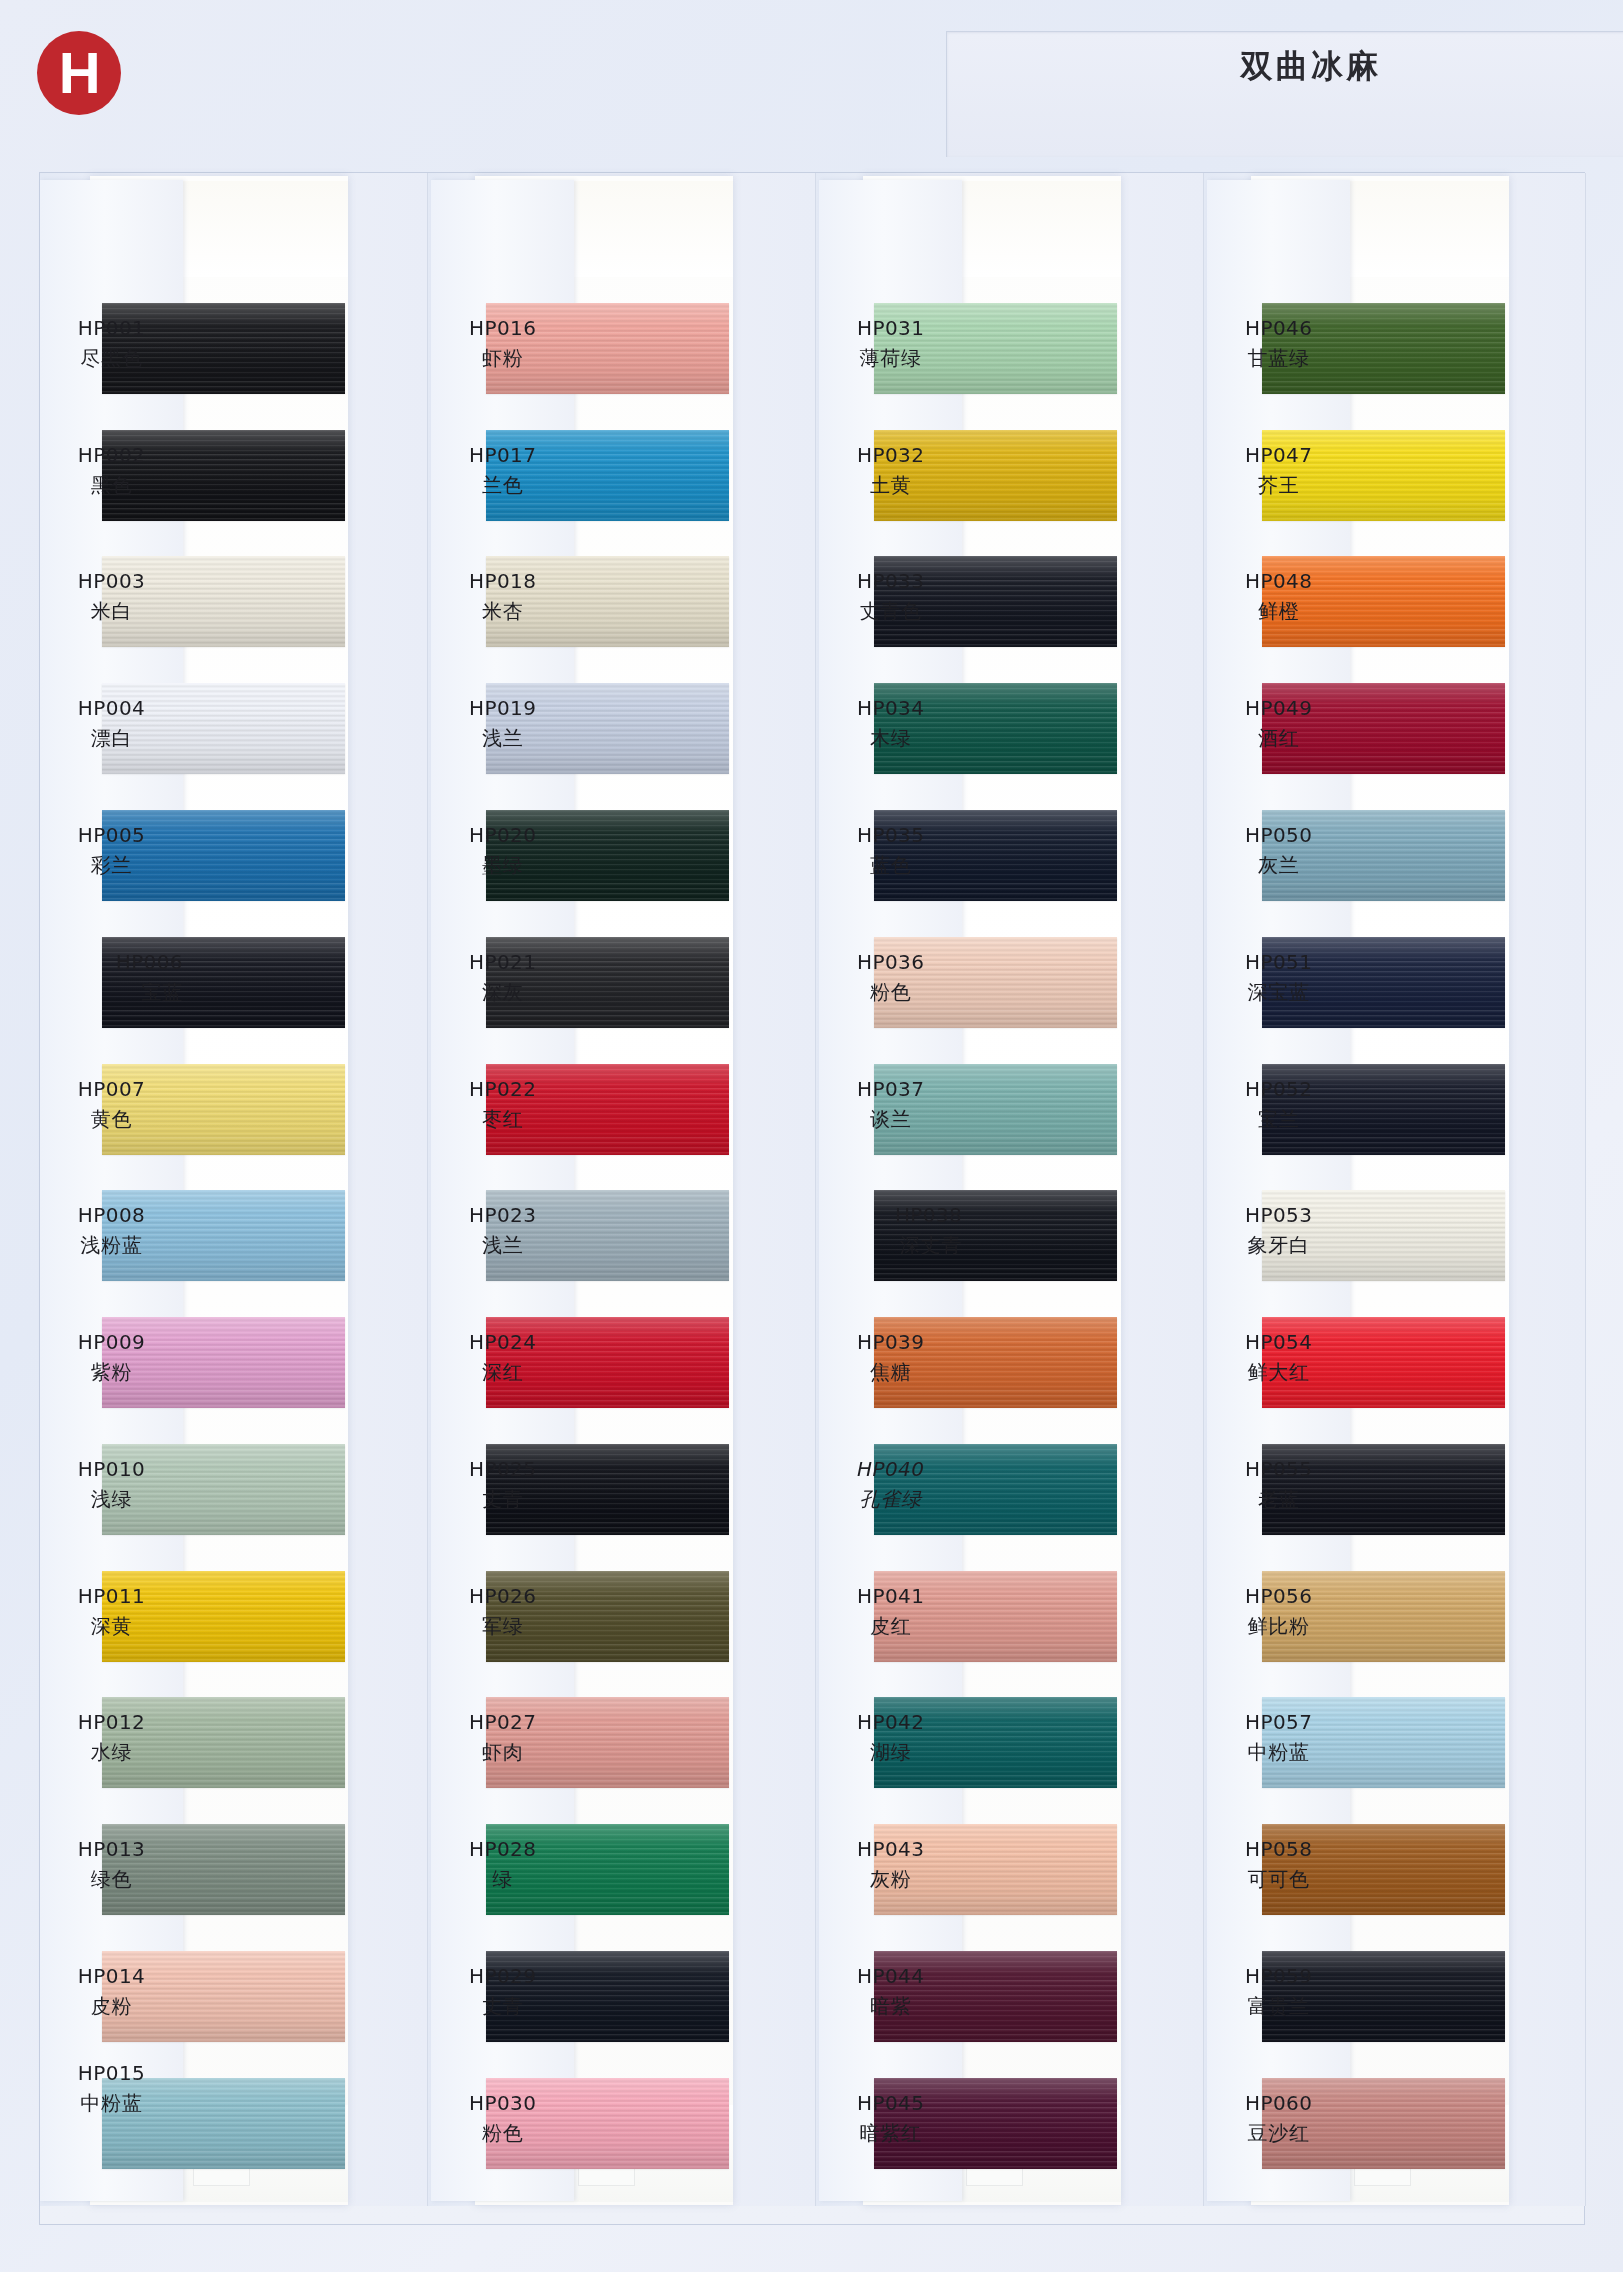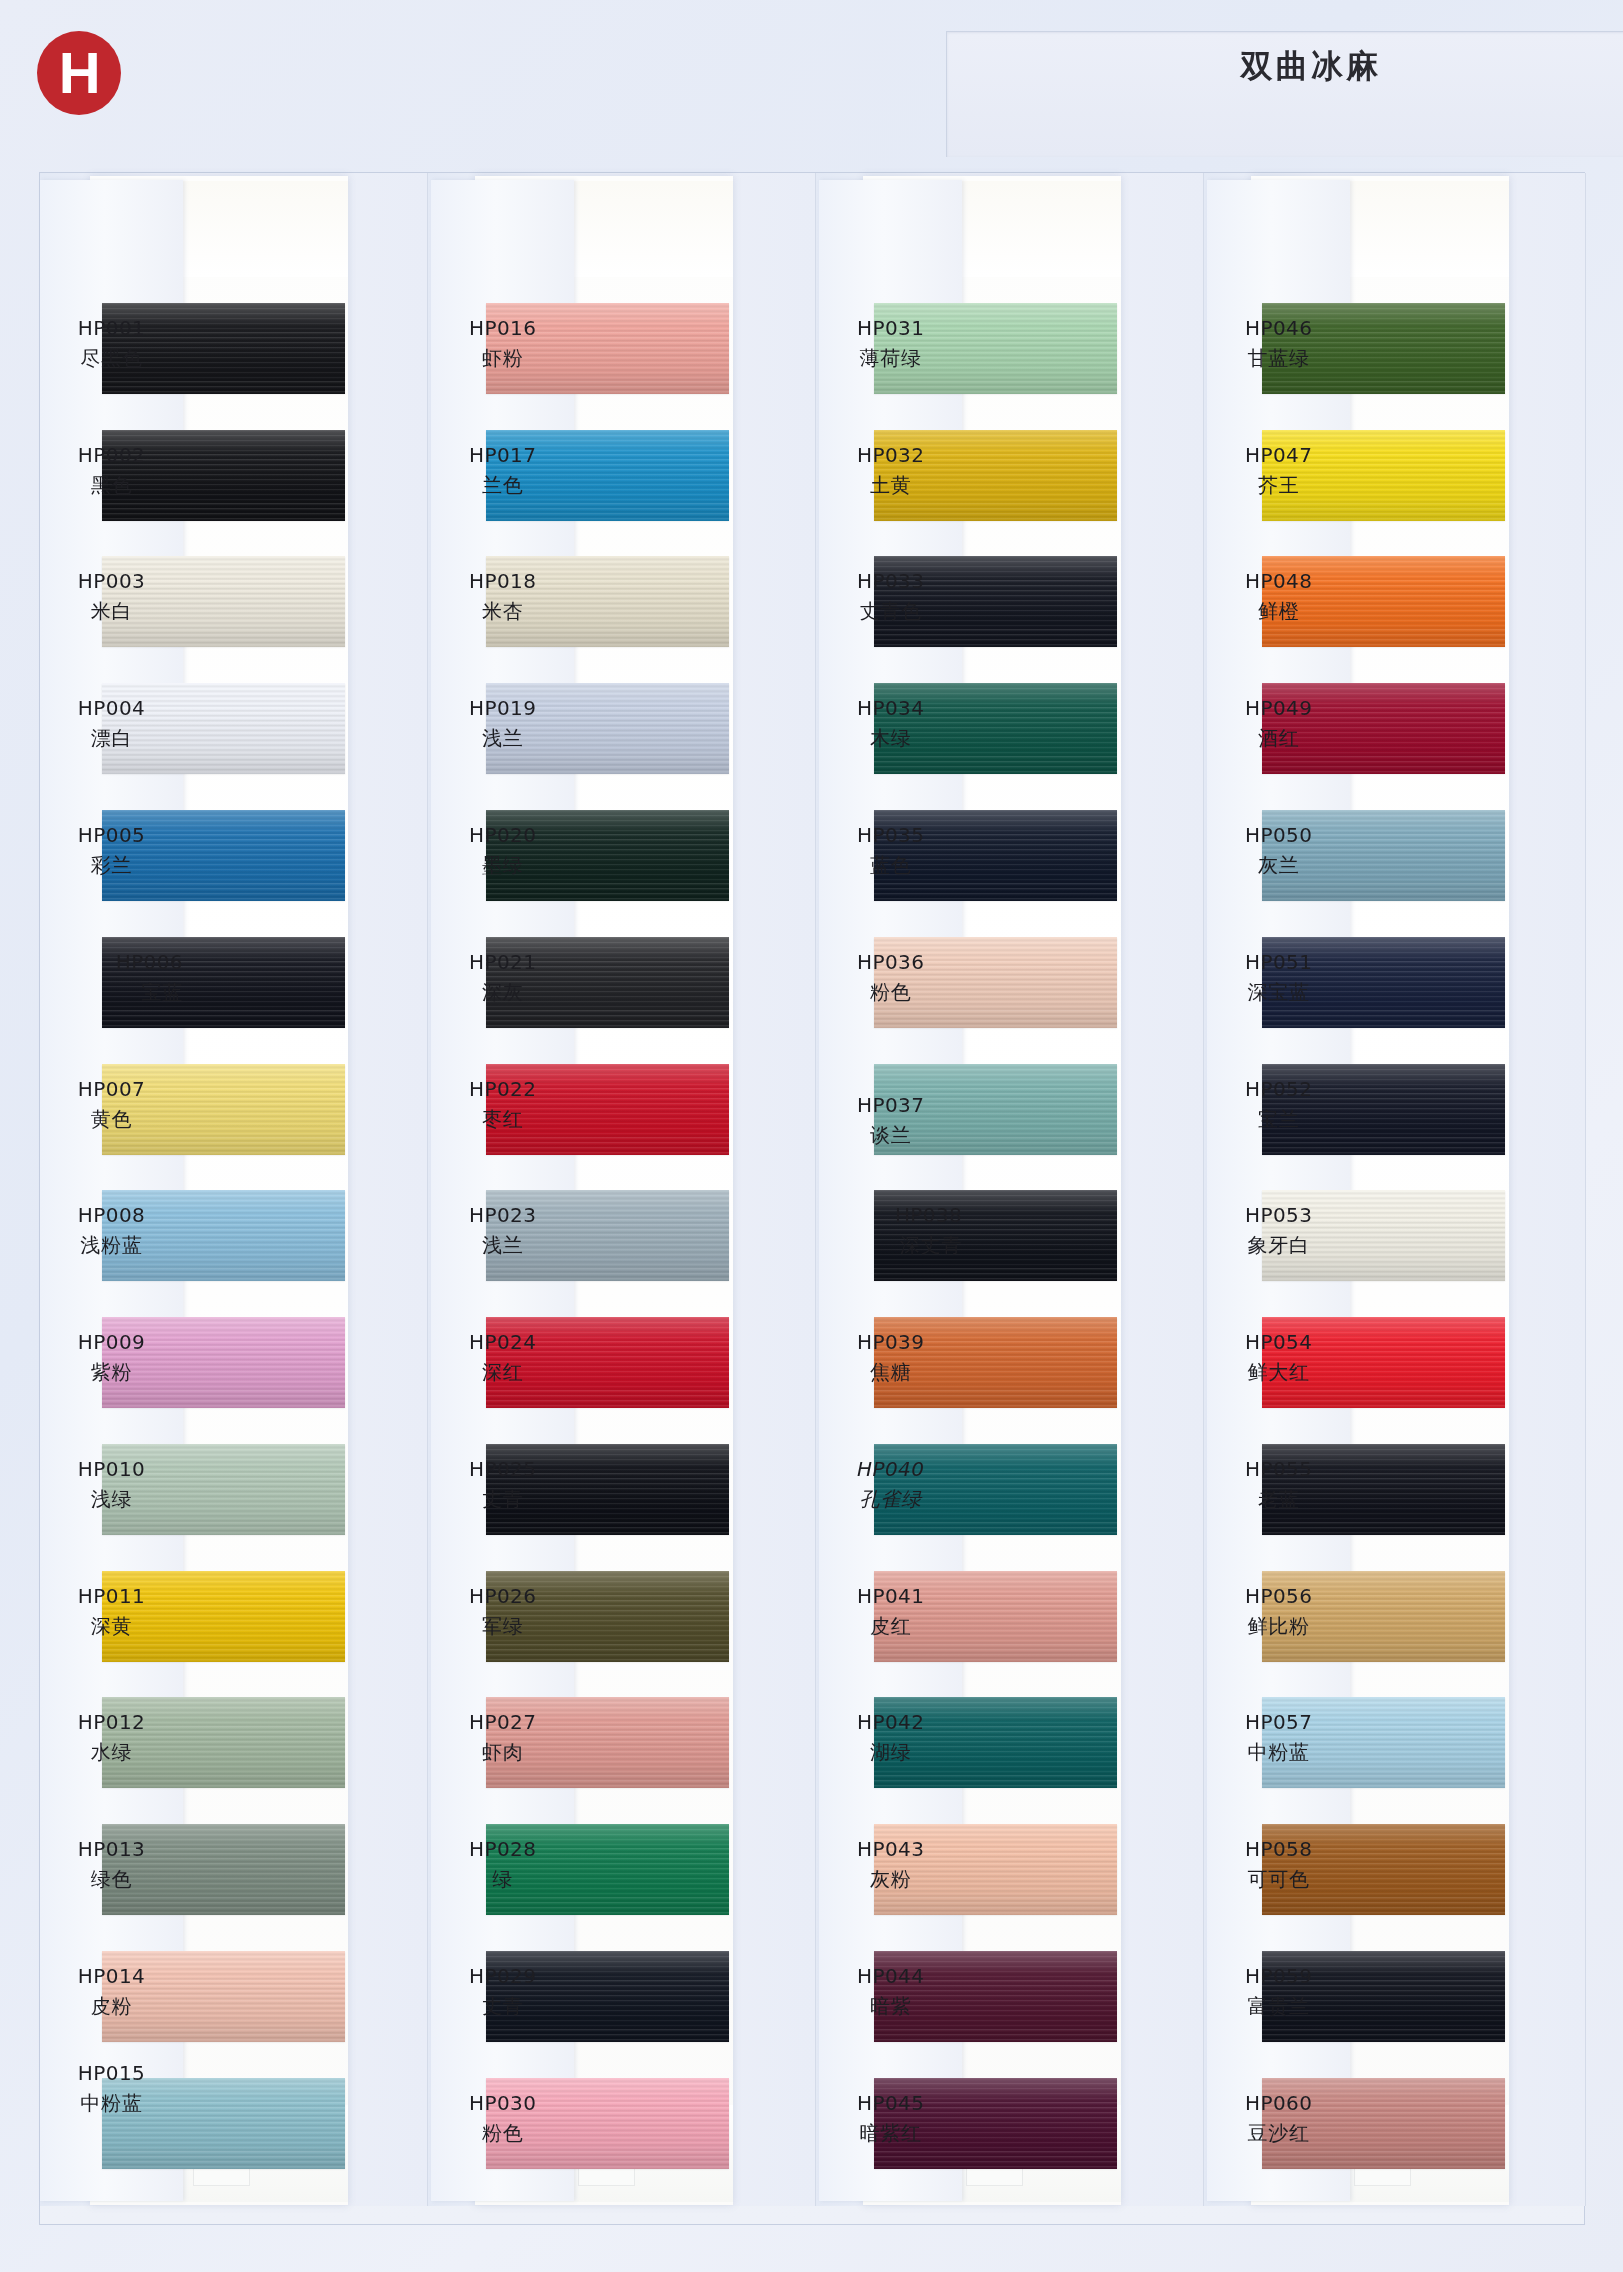--- a/index.html
+++ b/index.html
@@ -466,21 +466,21 @@
         <div class="shine"></div>
       </div>
       <div class="row-label" style="left: 3.2px; top: 777px;">
         <span class="code">HP036</span>
         <span class="cname">粉色</span>
       </div>
       <div class="swatch" title="HP037 谈兰" style="top: 891px; left: 58px; width: 243px; background: rgb(121, 176, 172);">
         <div class="threads"></div>
         <div class="shine"></div>
       </div>
-      <div class="row-label" style="left: 3.2px; top: 904px; margin-top: 16px;">
+      <div class="row-label" style="left: 3.2px; top: 904px;">
         <span class="code">HP037</span>
         <span class="cname">谈兰</span>
       </div>
       <div class="swatch" title="HP038 深丈青" style="top: 1017px; left: 58px; width: 243px; background: rgb(16, 19, 27);">
         <div class="threads"></div>
         <div class="shine"></div>
       </div>
       <div class="row-label" style="left: 3.2px; top: 1030px; text-align: right;">
         <span class="code">HP038</span>
         <span class="cname">深丈青</span>

